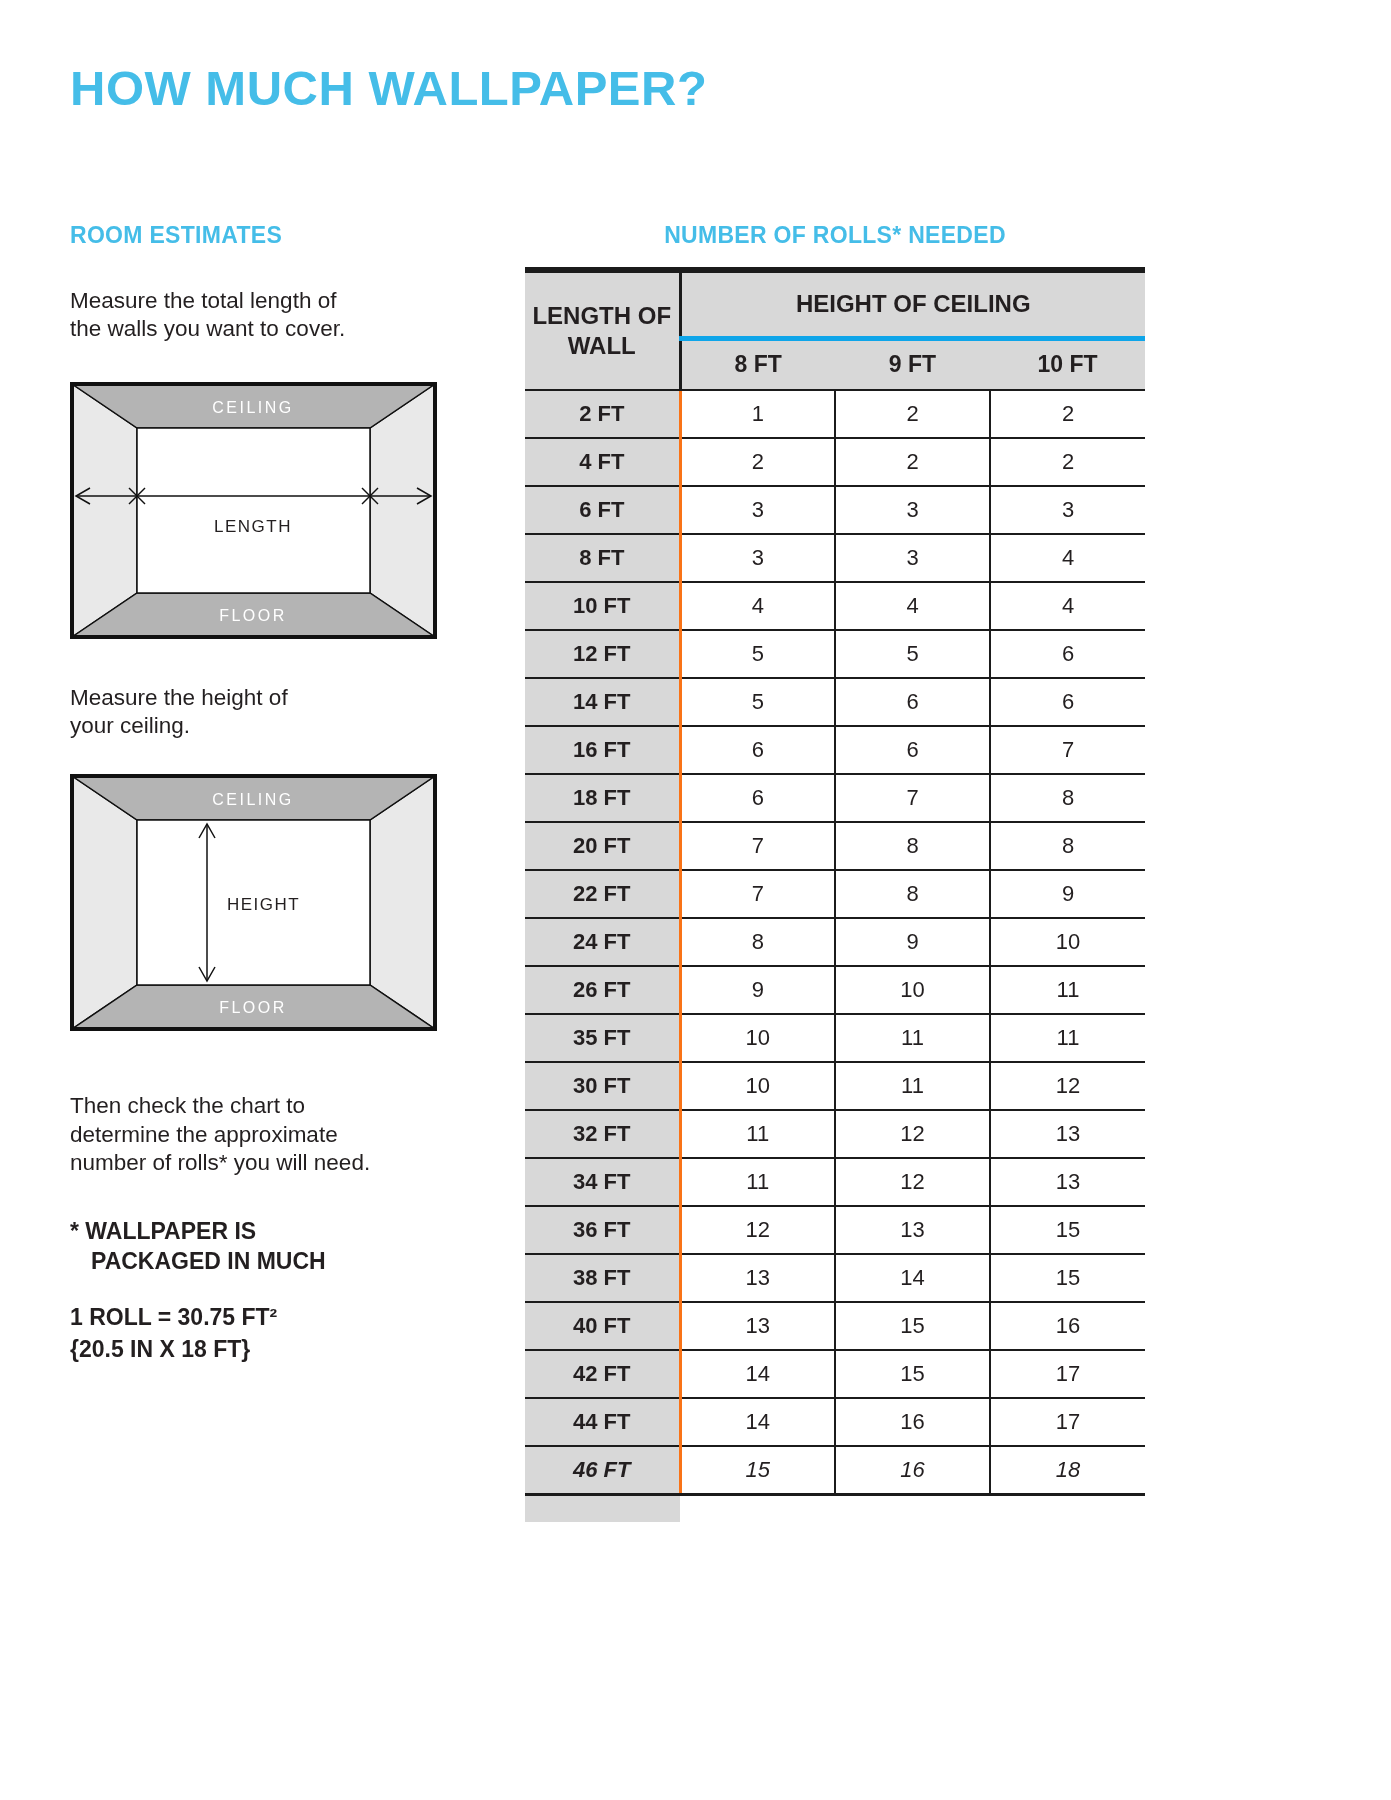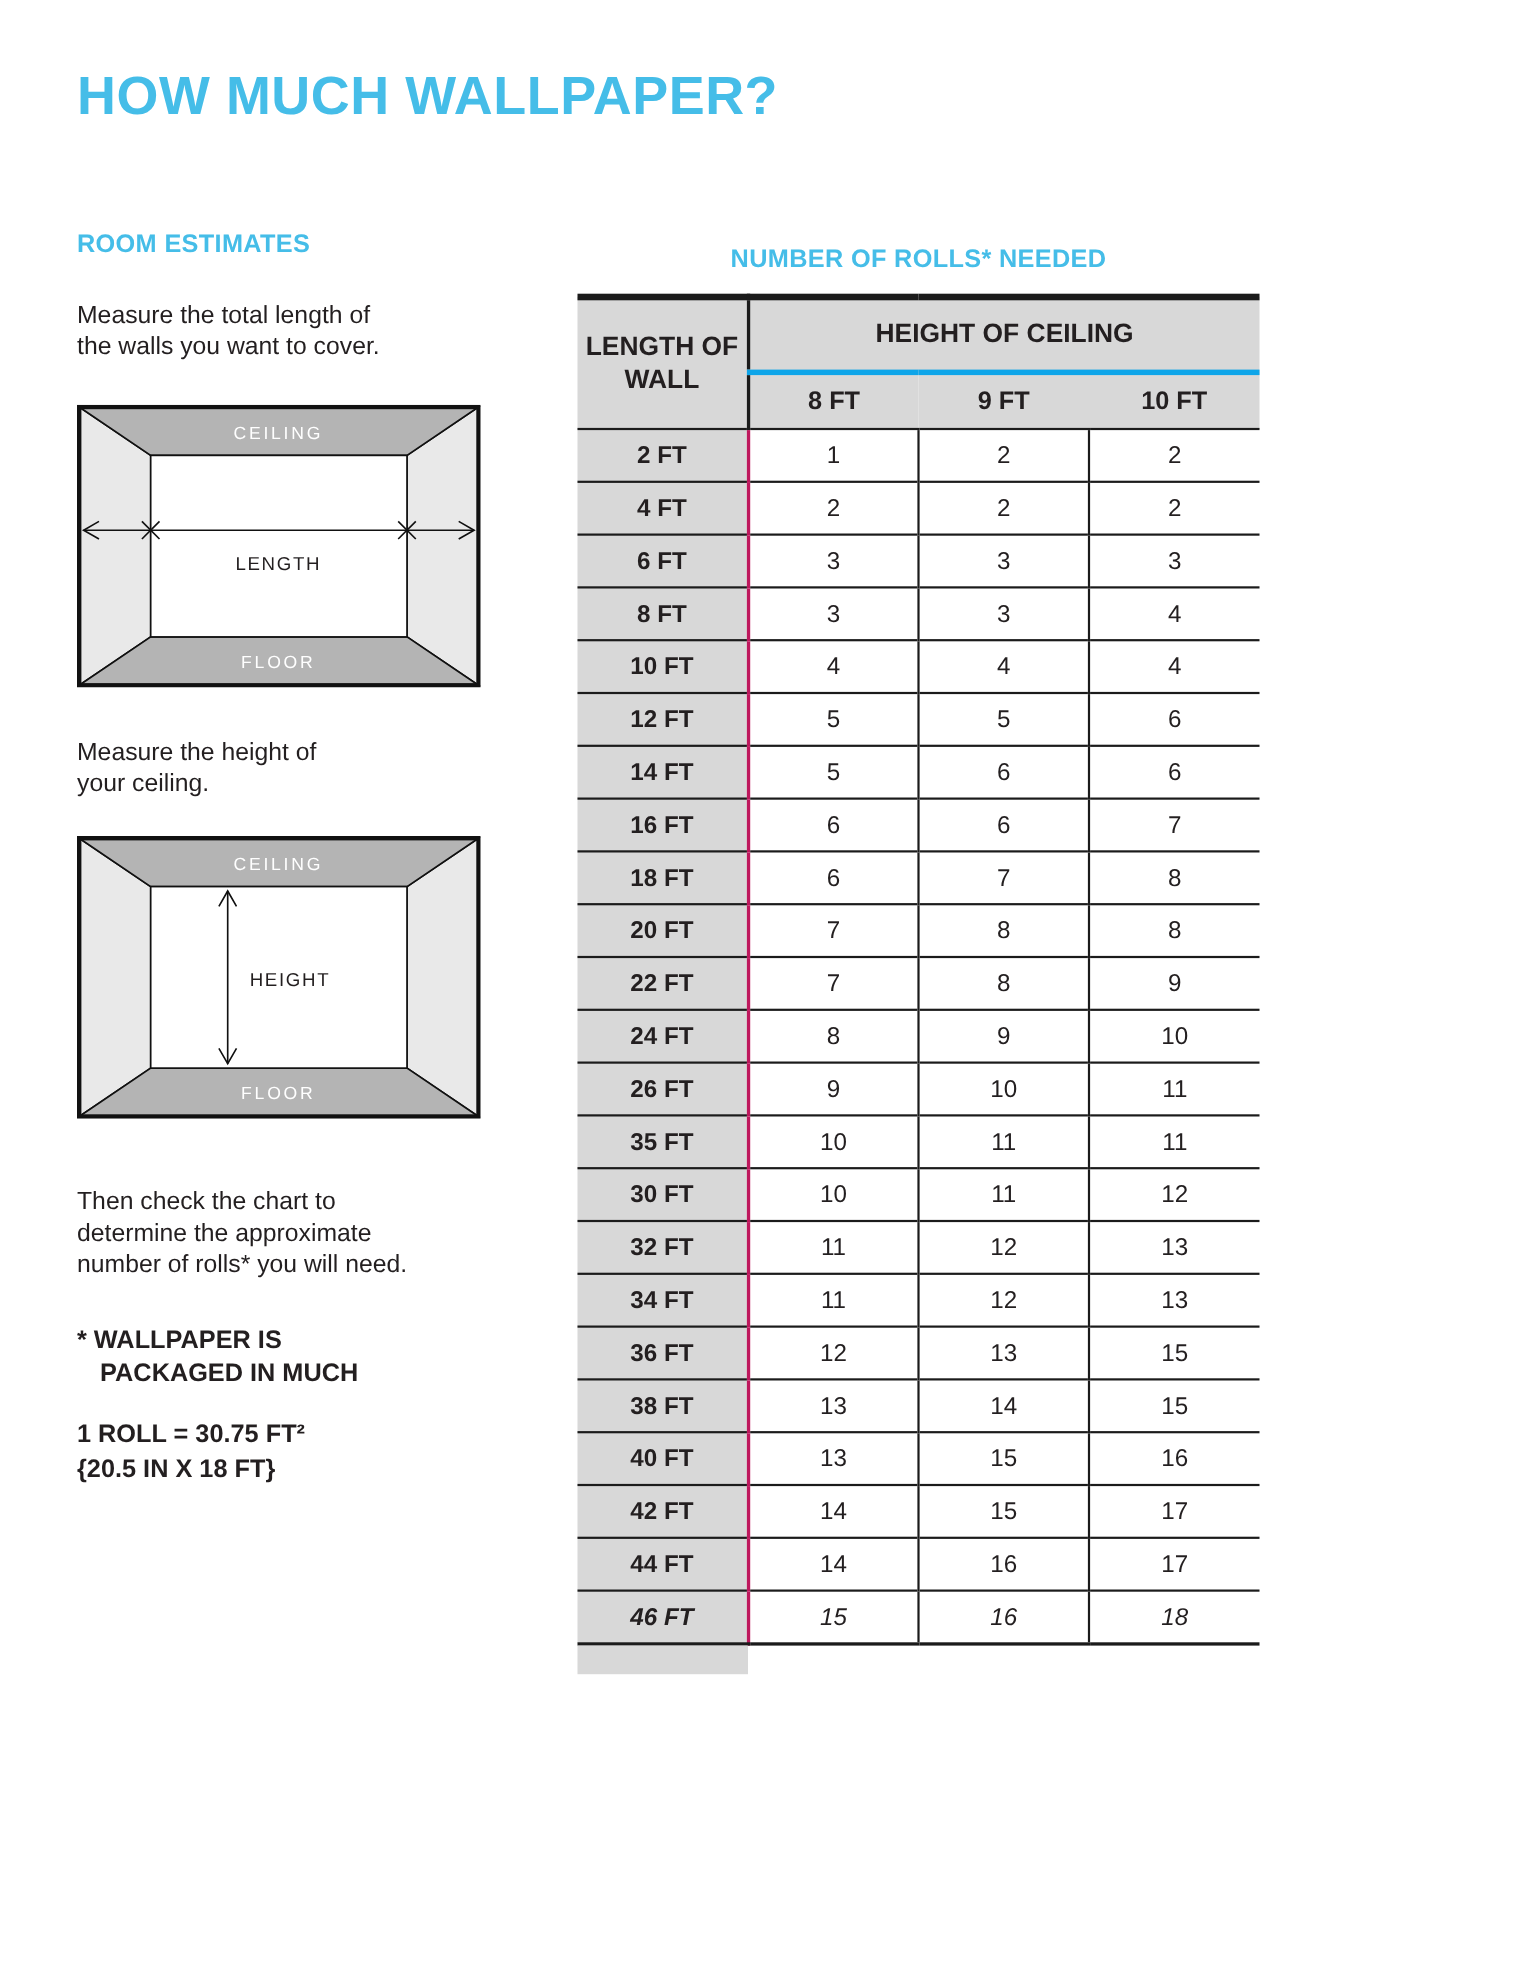--- a/index.html
+++ b/index.html
@@ -9,21 +9,21 @@
     width:1391px; height:1800px;
     font-family:"Liberation Sans", sans-serif;
     color:#231f20;
     overflow:hidden;
   }
   .page-title {
     position:absolute; left:70px; top:60px;
     font-size:49px; font-weight:bold; letter-spacing:0.5px;
     color:#45bde8;
   }
-  .left-col { position:absolute; left:70px; top:208px; width:412px; }
+  .left-col { position:absolute; left:70px; top:222px; width:412px; }
   .right-col { position:absolute; left:525px; top:222px; width:620px; }
 
   .section-heading {
     font-size:23px; font-weight:bold; color:#45bde8; letter-spacing:0.3px;
   }
   .step {
     font-size:22.5px; line-height:1.26; white-space:pre-line;
   }
   .step-1 { margin-top:38px; }
   .step-2 { margin-top:45px; }
@@ -52,21 +52,21 @@
     border-top:6px solid #1b1b1b;
   }
   th, td { text-align:center; vertical-align:middle; }
   thead th { background:#d8d8d8; font-weight:bold; font-size:23px; }
   th.corner { width:155px; border-right:3px solid #1b1b1b; line-height:1.25; font-size:24px; }
   th.group { border-bottom:5px solid #0ea5e9; height:68px; font-size:24px; }
   th.sub { height:52px; }
   tbody td { height:48px; font-size:22px; border-top:2px solid #1b1b1b; }
   td.len-cell {
     background:#d8d8d8; font-weight:bold;
-    border-right:3px solid #be185d;
+    border-right:3px solid #f97316;
   }
   td.col2, td.col3 { border-left:2px solid #1b1b1b; }
   tbody tr:last-child td { border-bottom:3px solid #1b1b1b;font-style:italic; }
   .foot-tab { width:155px; height:26px; background:#d8d8d8; }
 </style>
 </head>
 <body>
 
 <h1 class="page-title">HOW MUCH WALLPAPER?</h1>
 

